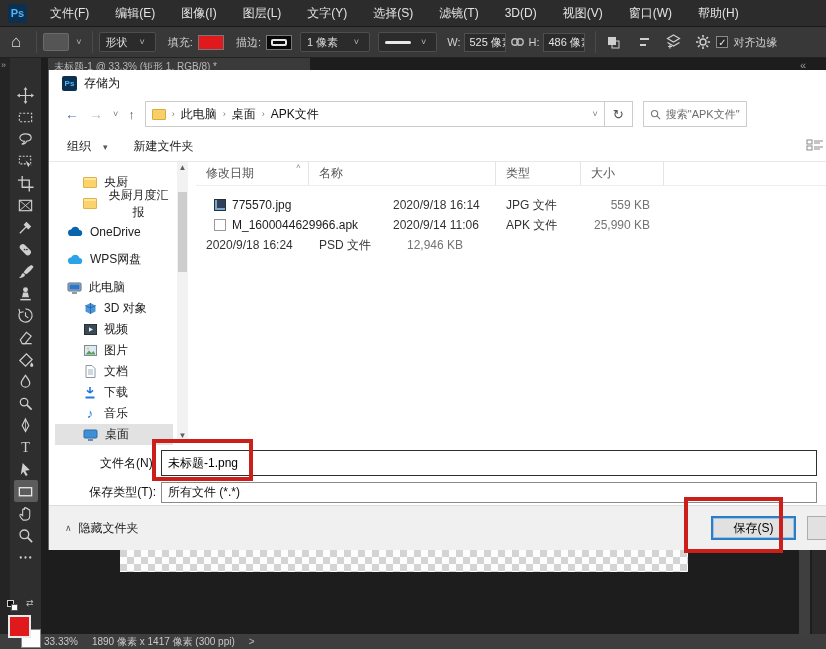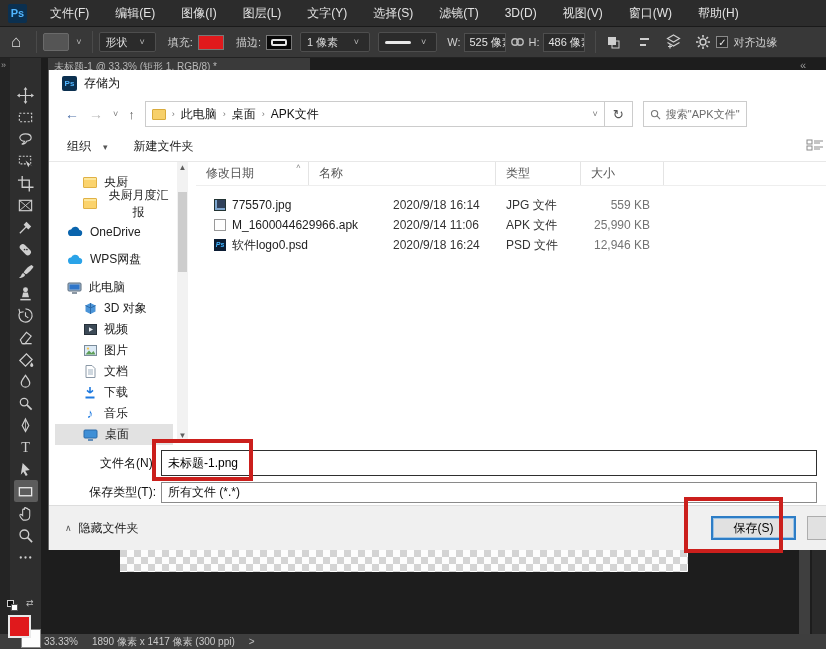--- a/index.html
+++ b/index.html
@@ -544,24 +544,20 @@
         <div class="fl-row">
           <span class="cell name">
               <i class="fico generic"></i>
               <span>M_1600044629966.apk</span>
             </span>
           <span class="cell date">2020/9/14 11:06</span>
           <span class="cell type">APK 文件</span>
           <span class="cell size">25,990 KB</span>
         </div>
         <div class="fl-row">
-          <span class="cell name">
-              <i class="fico psd">Ps</i>
-              <span>软件logo0.psd</span>
-            </span>
           <span class="cell date">2020/9/18 16:24</span>
           <span class="cell type">PSD 文件</span>
           <span class="cell size">12,946 KB</span>
         </div>
       </div>
     </div>
 
     <div class="namerow">
       <span class="rowlabel">文件名(N):</span>
       <input class="fname-input" type="text" value="未标题-1.png" style="">

